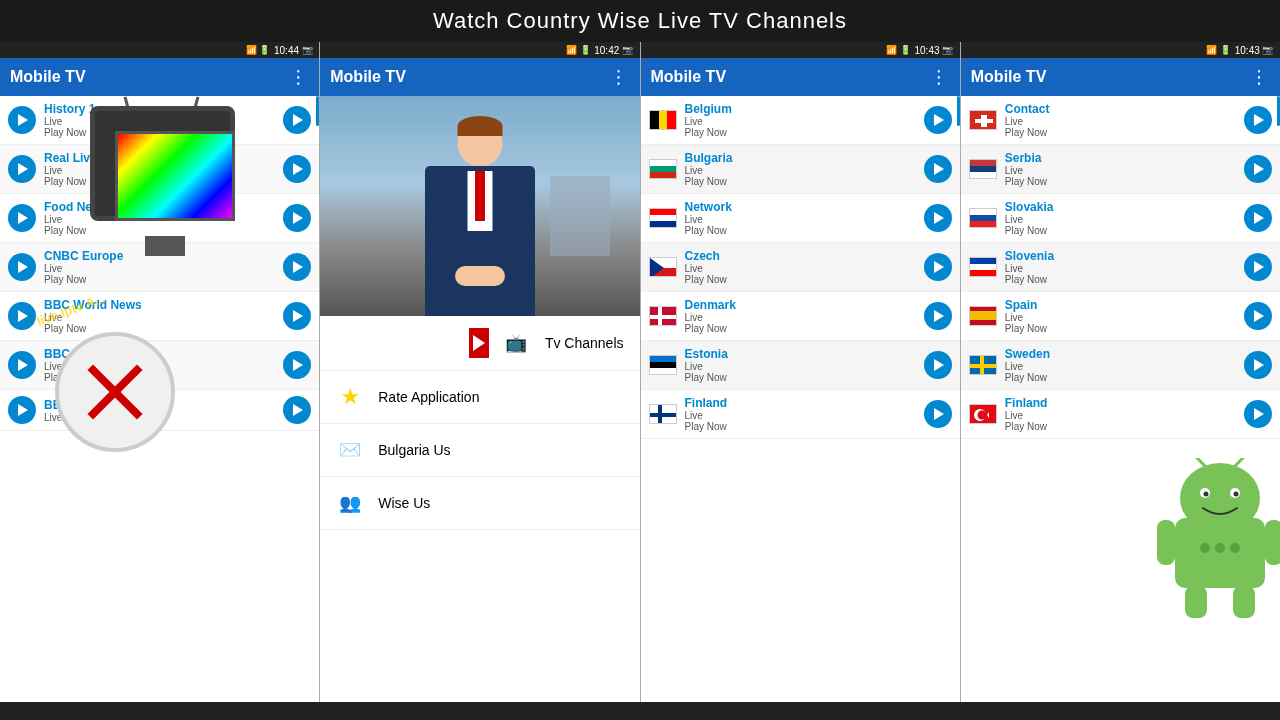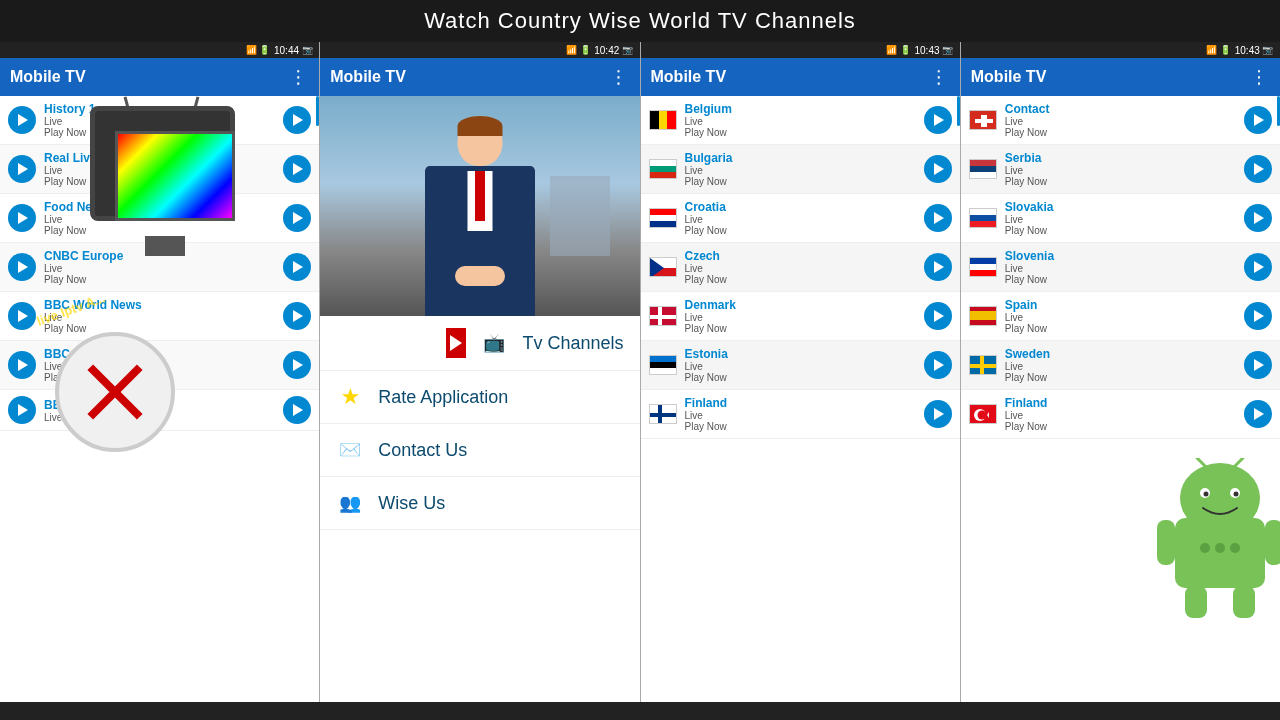--- a/index.html
+++ b/index.html
@@ -134,21 +134,21 @@
       padding: 12px 16px;
       border-bottom: 1px solid #eee;
       gap: 14px;
       cursor: pointer;
     }
     .menu-item-icon {
       width: 28px; height: 28px;
       display: flex; align-items: center; justify-content: center;
       font-size: 18px;
     }
-    .menu-item-label { font-size: 18px; color: #0c4a6e; }
+    .menu-item-label { font-size: 14px; color: #000000; }
     .menu-arrow {
       margin-left: auto;
       width: 20px; height: 30px;
       background: #c00;
       display: flex; align-items: center; justify-content: center;
       color: white;
       font-size: 12px;
     }
 
     
@@ -282,21 +282,21 @@
       right: 0; top: 54px;
       width: 3px;
       height: 30px;
       background: #0288D1;
       border-radius: 2px;
     }
   </style>
 </head>
 <body>
 
-<div class="top-title-bar">Watch Country Wise World TV Channels</div>
+<div class="top-title-bar">Watch Country Wise Live TV Channels</div>
 
 <div class="screen-row">
 
   <div class="phone-panel" style="position:relative;">
     <div class="status-bar">
       <span>📶 🔋</span>
       <span class="time">10:44</span>
       <span>📷</span>
     </div>
     <div class="app-bar">
@@ -433,21 +433,21 @@
         <div class="menu-item-label">Tv Channels</div>
       </div>
 
       <div class="menu-item">
         <div class="menu-item-icon" style="color:#FFD700; font-size:22px;">★</div>
         <div class="menu-item-label">Rate Application</div>
       </div>
 
       <div class="menu-item">
         <div class="menu-item-icon">✉️</div>
-        <div class="menu-item-label">Contact Us</div>
+        <div class="menu-item-label">Bulgaria Us</div>
       </div>
 
       <div class="menu-item">
         <div class="menu-item-icon">👥</div>
         <div class="menu-item-label">Wise Us</div>
       </div>
     </div>
   </div>
 
   <div class="phone-panel" style="position:relative;">
@@ -479,21 +479,21 @@
           <div class="channel-name">Bulgaria</div>
           <div class="channel-live">Live</div>
           <div class="channel-play">Play Now</div>
         </div>
         <div class="play-btn-right"></div>
       </div>
 
       <div class="country-item">
         <div class="flag-icon flag-hr"></div>
         <div class="channel-info">
-          <div class="channel-name">Croatia</div>
+          <div class="channel-name">Network</div>
           <div class="channel-live">Live</div>
           <div class="channel-play">Play Now</div>
         </div>
         <div class="play-btn-right"></div>
       </div>
 
       <div class="country-item">
         <div class="flag-icon flag-cz">
           <svg width="28" height="20">
               <rect width="28" height="10" fill="#fff"></rect>

